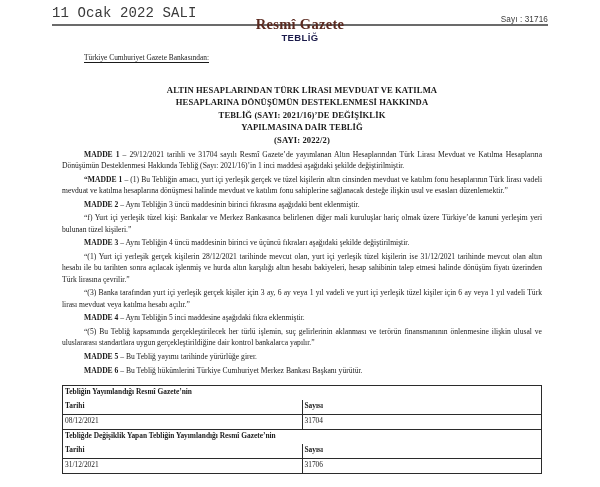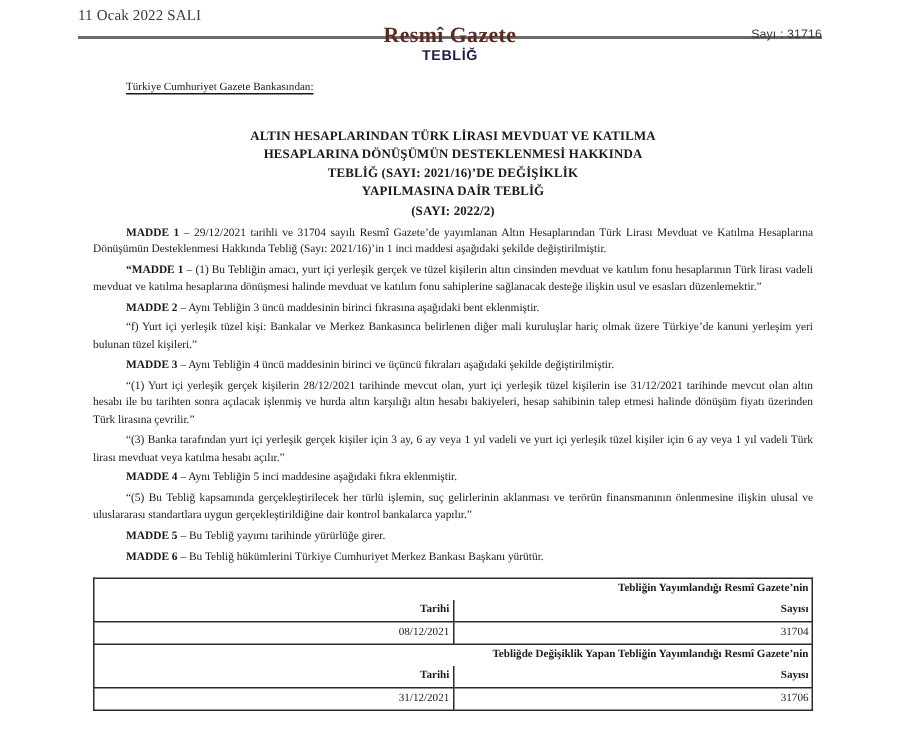--- a/index.html
+++ b/index.html
@@ -19,45 +19,46 @@
   
   .masthead {
     position: relative;
     height: 24px;
     margin: 0 52px 0 52px;
     display: flex;
     align-items: flex-start;
     justify-content: space-between;
   }
   .masthead-date {
-    font-family: Liberation Serif, serif;
-    font-size: 10px;
+    font-family: Liberation Mono, monospace;
+    font-size: 14px;
     color: #3a3a3a;
     padding-top: 5px;
     letter-spacing: 0.1px;
     white-space: nowrap;
   }
   .masthead-title {
     position: absolute;
     left: 0; right: 0;
     text-align: center;
     font-family: "Liberation Serif", "DejaVu Serif", serif;
     font-weight: bold;
     font-size: 14.5px;
     color: #5b2a20;
     letter-spacing: 0.3px;
     padding-top: 16px;
   }
   .masthead-issue {
     font-family: "Liberation Sans", "DejaVu Sans", sans-serif;
     font-size: 8.2px;
     color: #3a3a3a;
-    padding-top: 18px;
+    padding-top: 5px;
     letter-spacing: 0.1px;
     white-space: nowrap;
+    margin-top: 10px;
   }
   .masthead-rule {
     margin: 0 52px;
     height: 2px;
     background: #6b6b6b;
   }
 
   
   .section-heading {
     text-align: center;
@@ -106,21 +107,21 @@
   .gazette-table {
     margin: 9px 0 0 0;
     width: 100%;
     border-collapse: collapse;
     table-layout: fixed;
     font-size: 7.4px;
   }
   .gazette-table td {
     border: 1px solid #2b2b2b;
     padding: 1.5px 2px;
-    text-align: right;
+    text-align: left;
     vertical-align: middle;
     height: 11px;
   }
   .gazette-table td.span-head {
     font-weight: bold;
     border-bottom: none;
   }
   .gazette-table td.subhead {
     font-weight: bold;
     border-top: none;

